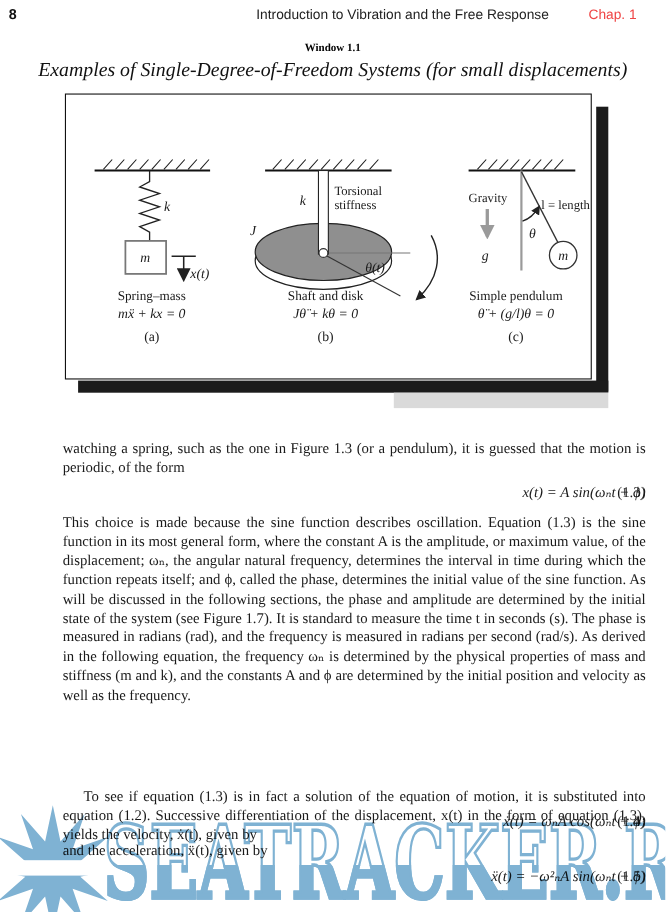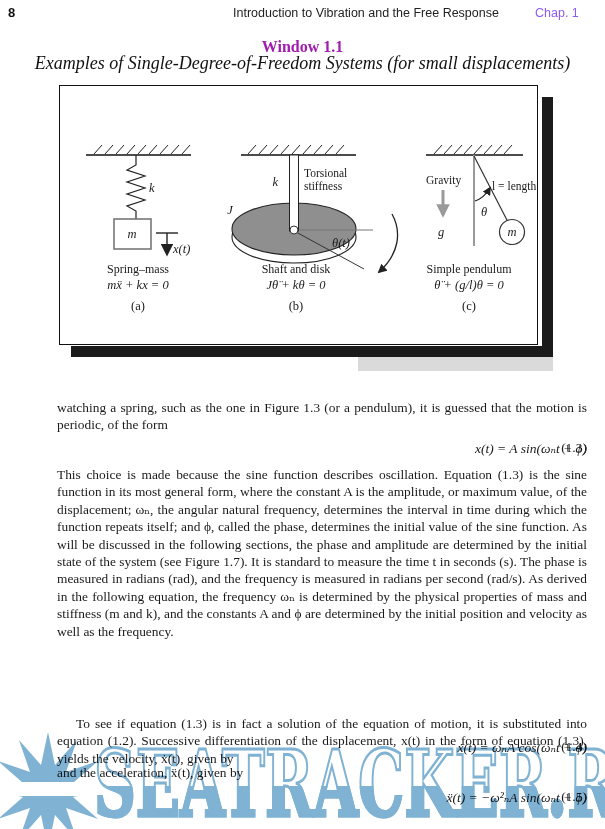--- a/index.html
+++ b/index.html
@@ -1,23 +1,23 @@
 <!DOCTYPE html>
 <html><head>
 <meta charset="utf-8">
 <style>
   html,body{margin:0;padding:0;background:#fff;}
   .page{position:relative;width:605px;height:829px;background:#ffffff;overflow:hidden;
         font-family:"Liberation Serif","DejaVu Serif",serif;color:#1a1a1a;}
   
   .hdr-num{position:absolute;left:8px;top:5px;font:bold 13px "Liberation Sans","DejaVu Sans",sans-serif;color:#111;}
   .hdr-title{position:absolute;left:233px;top:6px;font:12.5px "Liberation Sans","DejaVu Sans",sans-serif;color:#222;}
-  .hdr-chap{position:absolute;left:535px;top:6px;font:12.5px "Liberation Sans","DejaVu Sans",sans-serif;color:#8b5cf6;}
+  .hdr-chap{position:absolute;left:535px;top:6px;font:12.5px "Liberation Sans","DejaVu Sans",sans-serif;color:#ef4444;}
   
-  .win-title{position:absolute;left:0;top:38px;width:605px;text-align:center;font-weight:bold;font-size:16px;color:#a21caf;}
+  .win-title{position:absolute;left:0;top:38px;width:605px;text-align:center;font-weight:bold;font-size:10px;color:#000000;}
   .win-subtitle{position:absolute;left:0;top:53px;width:605px;text-align:center;font-style:italic;font-size:18px;color:#111;}
   
   .figure-box{position:absolute;left:59px;top:85px;width:477px;height:258px;border:1.5px solid #111;background:#fff;z-index:2;}
   .shadow-right{position:absolute;left:542px;top:97px;width:11px;height:259px;background:#1b1b1b;z-index:1;}
   .shadow-bottom{position:absolute;left:71px;top:346px;width:482px;height:11px;background:#1b1b1b;z-index:1;}
   .shadow-fade{position:absolute;left:358px;top:357px;width:195px;height:14px;background:#dadada;z-index:1;}
   svg text{font-family:"Liberation Serif","DejaVu Serif",serif;fill:#1a1a1a;}
   .flbl{font-size:11.5px;}
   .fvar{font-size:12.5px;font-style:italic;}
   .fcap{font-size:12px;}

